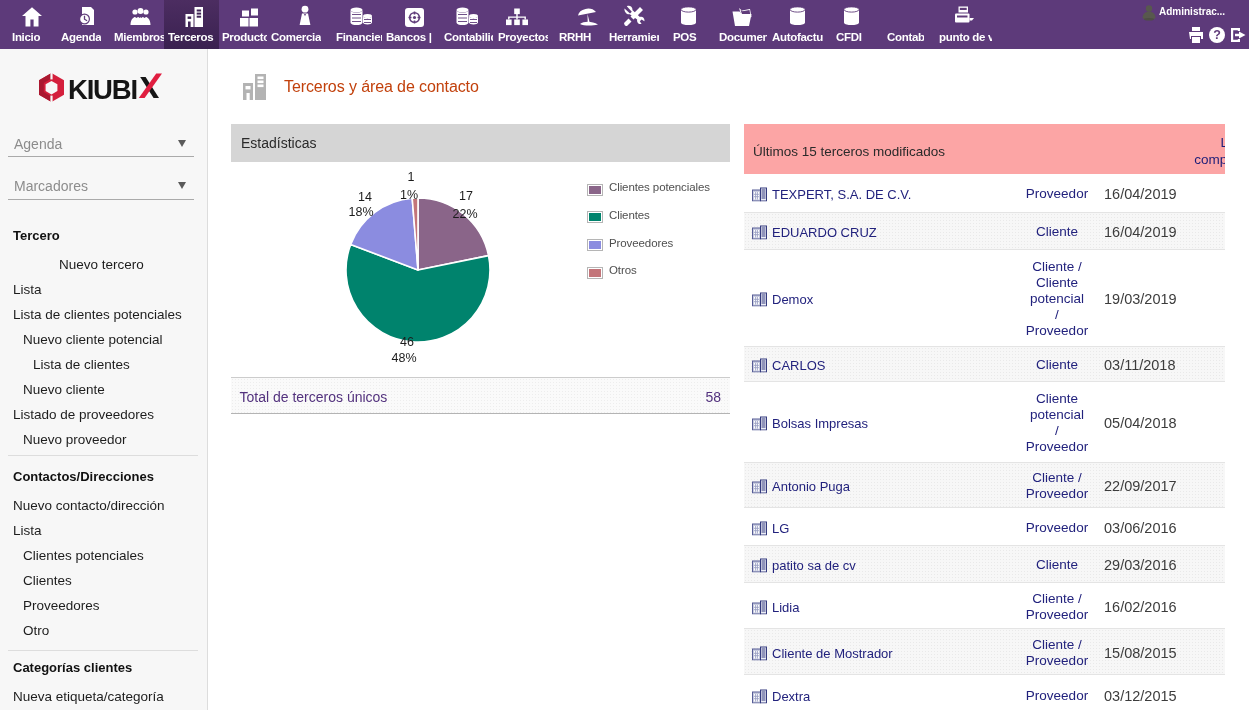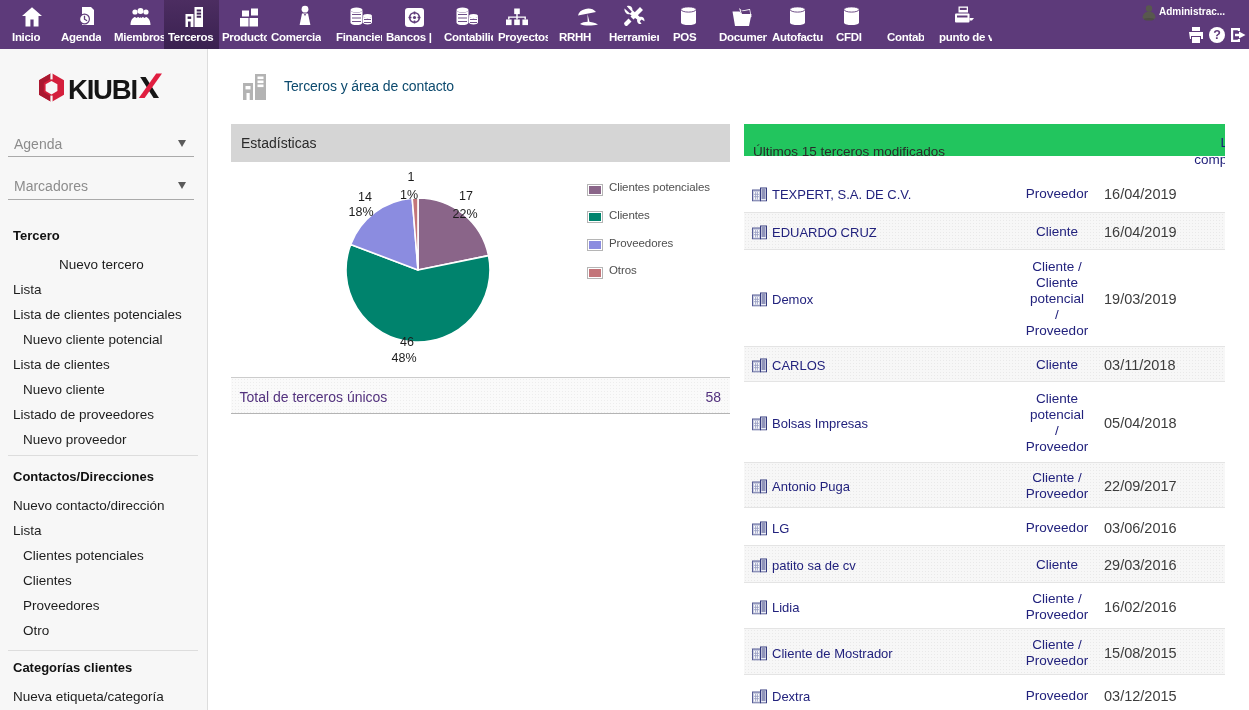--- a/index.html
+++ b/index.html
@@ -21,40 +21,40 @@
 .sel-txt { position:absolute; left:14px; color:#8c8c8c; font-size:14px; }
 .sel-arr { position:absolute; width:0; height:0; border-left:4.5px solid transparent;
   border-right:4.5px solid transparent; border-top:7px solid #5a5a5a; }
 .mhead { position:absolute; left:13px; font-size:13px; font-weight:bold; color:#111;
   white-space:nowrap; }
 .mitem { position:absolute; left:13px; font-size:13.5px; color:#1d1d1d; white-space:nowrap; }
 .mitem.sub { left:23px; }
 .msep { position:absolute; left:8px; width:190px; border-bottom:1px solid #ddd; }
 
 #title-ic { position:absolute; left:240px; top:73px; }
-#title-tx { position:absolute; left:284px; top:78px; font-size:14px; letter-spacing:-0.1px; color:#0c4a6e; }
+#title-tx { position:absolute; left:284px; top:78px; font-size:16px; letter-spacing:-0.1px; color:#c2410c; }
 
 #lbox-head { position:absolute; left:231px; top:124px; width:499px; height:38px;
   background:#d5d5d5; font-size:14px; color:#2a2a2a; line-height:38px; padding-left:10px; }
 .pielabel { position:absolute; font-size:12.5px; color:#1c1c1c; text-align:center;
   transform:translate(-50%,-50%); white-space:nowrap; }
 .legbox { position:absolute; left:587px; width:16px; height:12px; border:1px solid #b5b5b5;
   background:#fff; padding:1px; }
 .legbox > div { width:100%; height:100%; }
 .legtxt { position:absolute; left:609px; font-size:11.5px; letter-spacing:-0.1px; color:#4f4f4f; }
 #totrow { position:absolute; left:231px; top:377px; width:499px; height:37px;
   background-color:#fafafa; background-image:radial-gradient(circle, #ededed 0.7px, rgba(0,0,0,0) 0.9px); background-size:3px 3px; border-top:1px solid #ccc; border-bottom:1px solid #b4b4b4;
   font-size:14px; color:#53327e; }
 #totrow .l { position:absolute; left:8.5px; top:10.5px; }
 #totrow .r { position:absolute; right:9px; top:10.5px; }
 
 #rbox { position:absolute; left:744px; top:124px; width:481px; height:586px;
   overflow:hidden; }
-#rbox-head { position:absolute; left:0; top:0; width:481px; height:32px;
-  background:#22c55e; }
+#rbox-head { position:absolute; left:0; top:0; width:481px; height:50px;
+  background:#fca5a5; }
 #rbox-head .t { position:absolute; left:9px; top:20px; font-size:13.5px; color:#2a2a2a; }
 #rbox-head .lk { position:absolute; right:-24px; top:10px; width:70px; text-align:right;
   font-size:13.5px; color:#1d1d78; line-height:17px; }
 .rrow { position:absolute; left:0; width:481px; border-bottom:1px solid #e4e4e4;
   font-size:13.5px; }
 .rrow.odd { background-color:#f7f7f7; background-image:radial-gradient(circle, #e9e9e9 0.7px, rgba(0,0,0,0) 0.9px); background-size:3px 3px; }
 .rrow .nm { position:absolute; left:28px; top:calc(50% + 1px); transform:translateY(-50%);
   color:#22227d; white-space:nowrap; font-size:13px; }
 .rrow .bic { position:absolute; left:8px; top:calc(50% + 1px); transform:translateY(-50%);
   width:15px; height:15px; }
@@ -216,21 +216,21 @@
 <div class="sel-arr" style="left:178px;top:91px;"></div>
 <div class="sel-line" style="top:107px;"></div>
 <div class="sel-txt" style="top:129px;">Marcadores</div>
 <div class="sel-arr" style="left:178px;top:133px;"></div>
 <div class="sel-line" style="top:150px;"></div>
 <div class="mhead" style="top:179px;">Tercero</div>
 <div class="mitem" style="top:208px;margin-left:46px;">Nuevo tercero</div>
 <div class="mitem" style="top:233px;">Lista</div>
 <div class="mitem" style="top:258px;">Lista de clientes potenciales</div>
 <div class="mitem sub" style="top:283px;">Nuevo cliente potencial</div>
-<div class="mitem" style="top:308px;">Lista de clientes</div>
+<div class="mitem" style="top:308px;margin-left:20px;">Lista de clientes</div>
 <div class="mitem sub" style="top:333px;">Nuevo cliente</div>
 <div class="mitem" style="top:358px;">Listado de proveedores</div>
 <div class="mitem sub" style="top:383px;">Nuevo proveedor</div>
 <div class="msep" style="top:406px;"></div>
 <div class="mhead" style="top:420px;">Contactos/Direcciones</div>
 <div class="mitem" style="top:449px;">Nuevo contacto/dirección</div>
 <div class="mitem" style="top:474px;">Lista</div>
 <div class="mitem sub" style="top:499px;">Clientes potenciales</div>
 <div class="mitem sub" style="top:524px;">Clientes</div>
 <div class="mitem sub" style="top:549px;">Proveedores</div>

